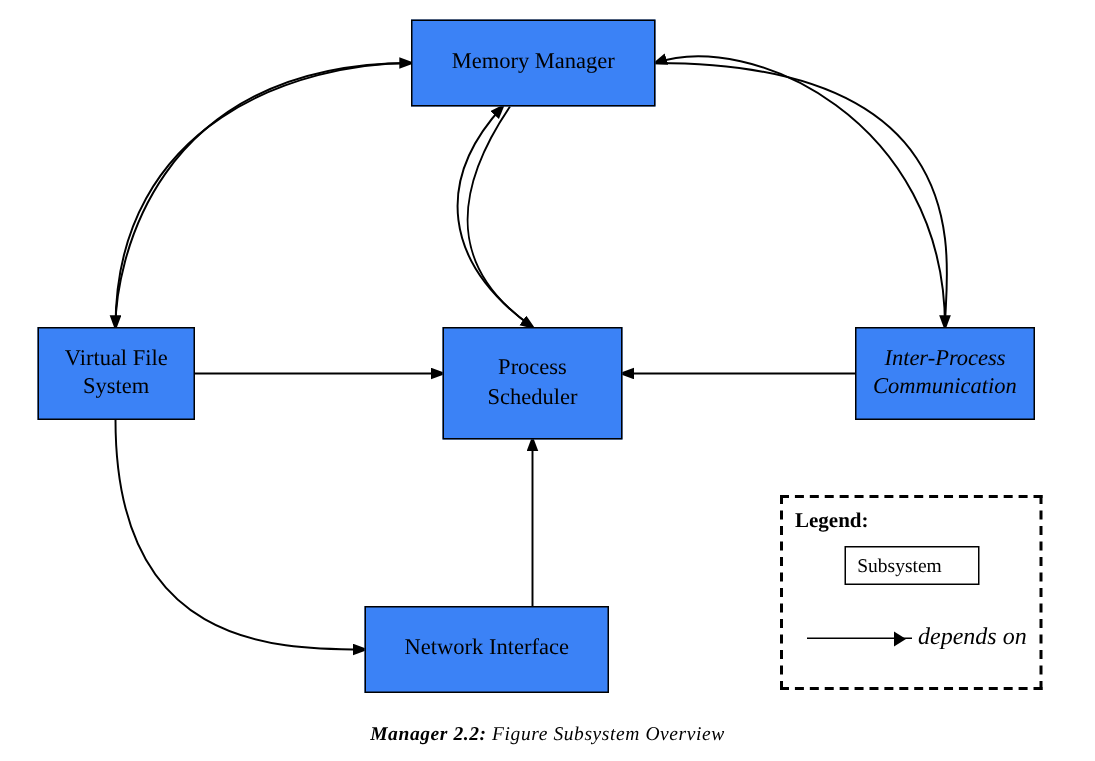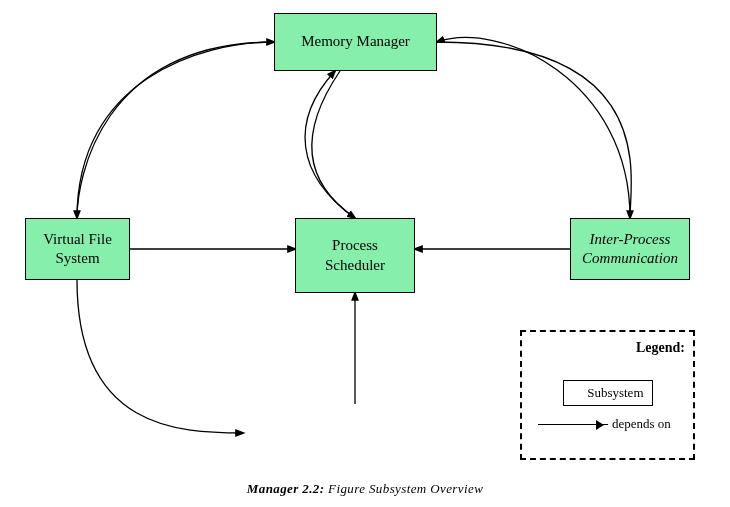--- a/index.html
+++ b/index.html
@@ -19,21 +19,21 @@
     svg#arrows {
       position: absolute;
       top: 0; left: 0;
       width: 730px;
       height: 507px;
       pointer-events: none;
     }
     .box {
       position: absolute;
       border: 1.5px solid #000;
-      background: #86efac;
+      background: #3b82f6;
       text-align: center;
       display: flex;
       align-items: center;
       justify-content: center;
       font-size: 15px;
       line-height: 1.3;
     }
     .box-memory {
       width: 163px;
       height: 58px;
@@ -71,36 +71,37 @@
       background: #fff;
       left: 520px;
       top: 330px;
       width: 175px;
       height: 130px;
       padding: 8px;
     }
     .legend-title {
       font-weight: bold;
       font-size: 14px;
-      text-align: right;
-      margin-bottom: 24px;
+      text-align: left;
+      margin-bottom: 8px;
     }
     .legend-subsystem {
       border: 1.5px solid #000;
-      text-align: right;
+      text-align: left;
       font-size: 13px;
       padding: 4px 8px;
-      margin: 0 auto 10px auto;
+      margin: 0 auto 26px auto;
       width: 90px;
     }
     .legend-arrow-row {
       display: flex;
       align-items: center;
-      font-size: 13px;
+      font-size: 16px;
       margin-left: 8px;
+      font-style: italic;
     }
     .legend-arrow-line {
       width: 70px;
       height: 1px;
       background: #000;
       position: relative;
       margin-right: 4px;
     }
     .legend-arrow-line::after {
       content: '';
@@ -170,20 +171,23 @@
   </div>
 
   <div class="box box-vfs">
     <span>Virtual File<br>System</span>
   </div>
 
   <div class="box box-ipc">
     <span>Inter-Process<br>Communication</span>
   </div>
 
+  <div class="box box-network">
+    <span>Network Interface</span>
+  </div>
 
   <div class="legend-box">
     <div class="legend-title">Legend:</div>
     <div class="legend-subsystem">
       <span>Subsystem</span>
     </div>
     <div class="legend-arrow-row">
       <div class="legend-arrow-line"></div>
       <span>depends on</span>
     </div>

